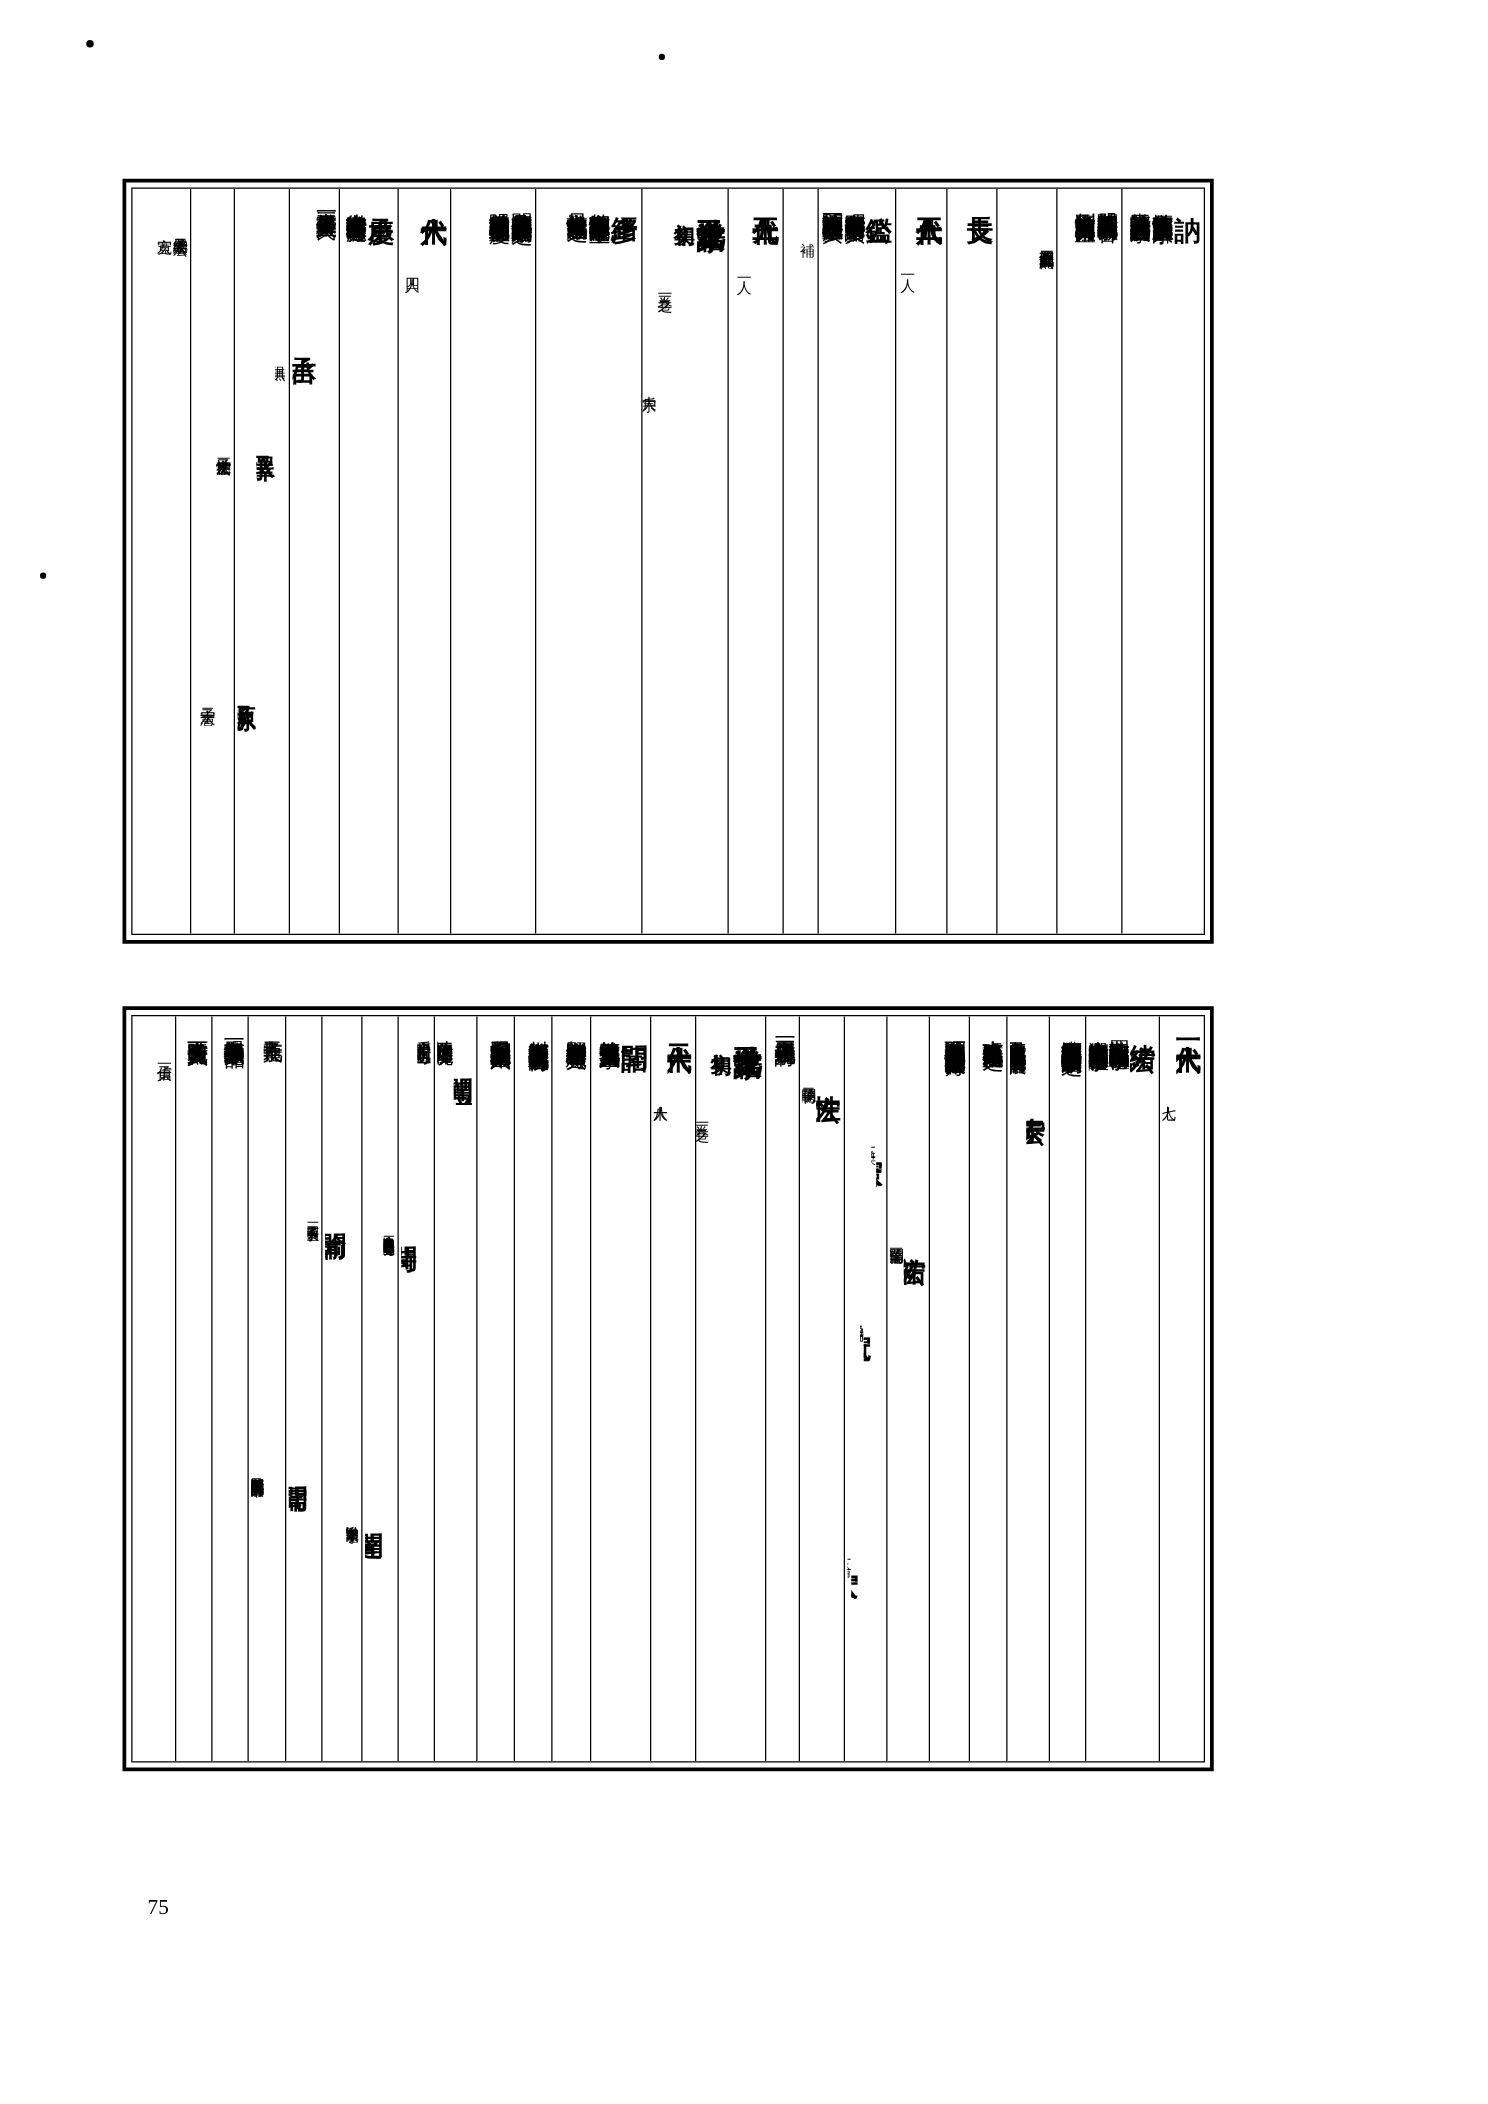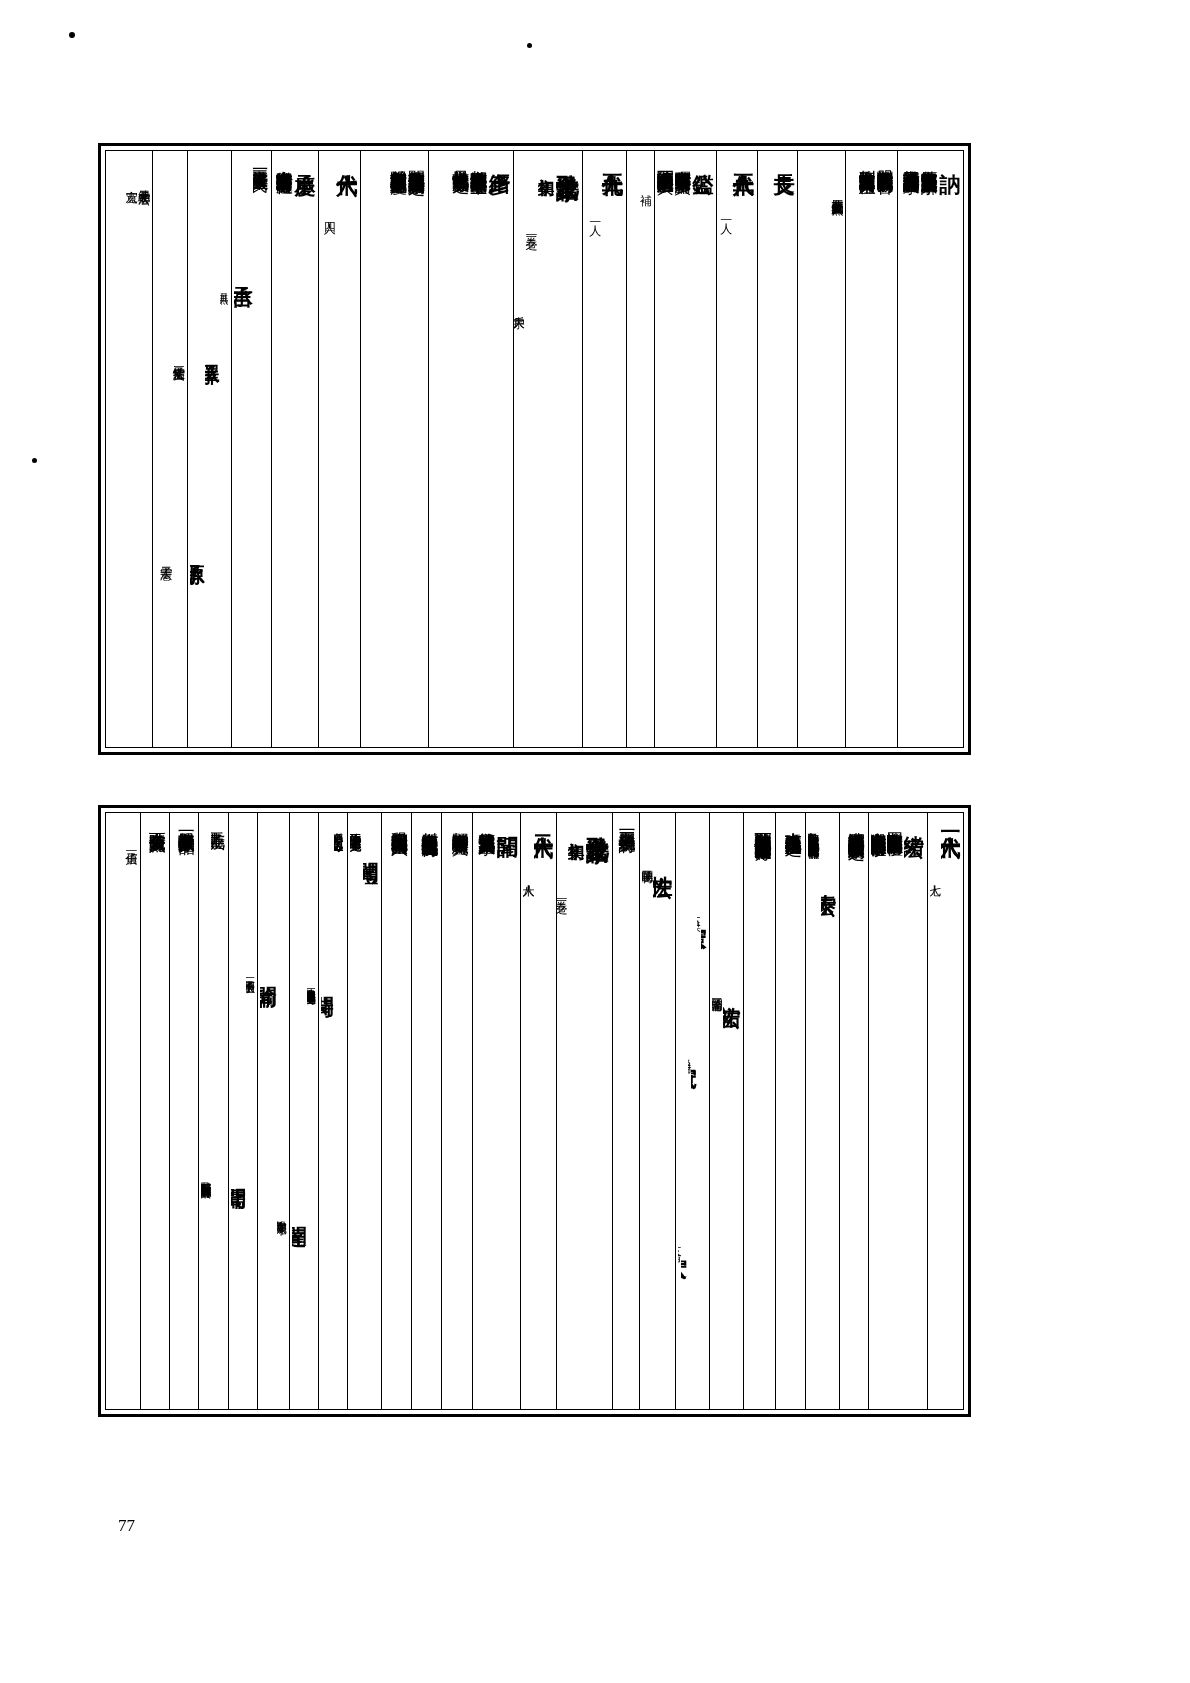--- a/index.html
+++ b/index.html
@@ -277,15 +277,15 @@
         <div class="vcol t-main" style="height:96%;">面不哀時號多人庶子貞元</div>
       </div>
 
       <div class="col" style="width:52px;">
         <div class="vcol t-sub" style="height:26%;margin-top:24px;">貞子信一</div>
       </div>
 
     </div>
   </div>
 
-  <div class="pageno">77</div>
+  <div class="pageno">75</div>
 
 </div>
 
 </body></html>

